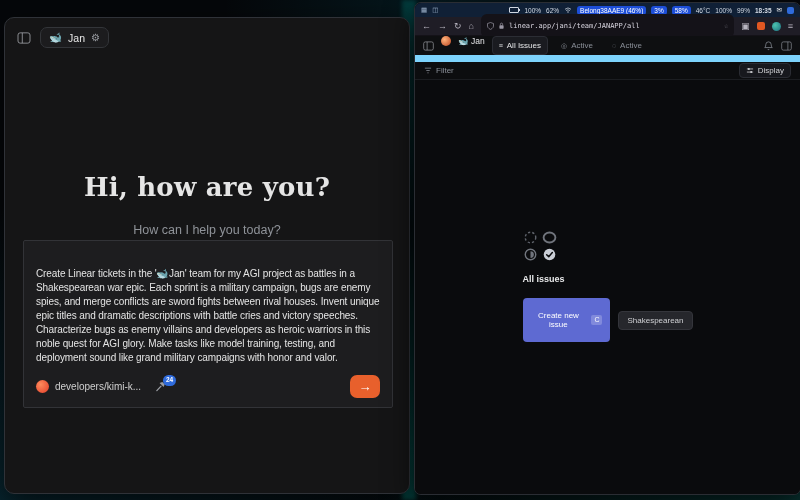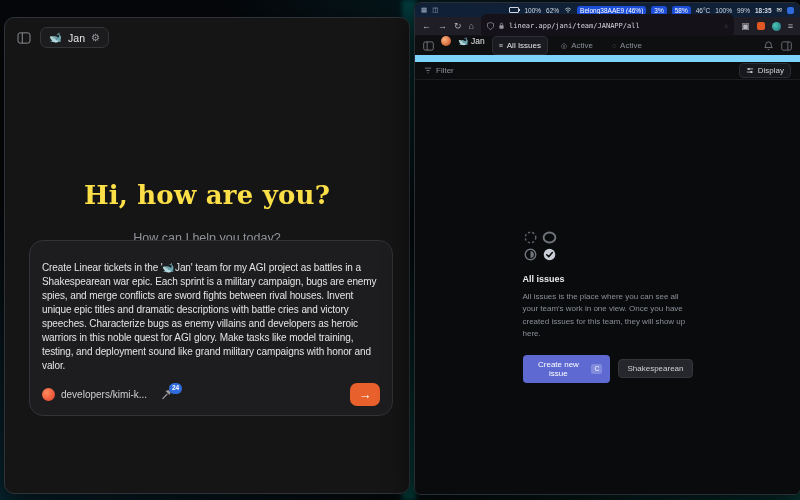--- a/index.html
+++ b/index.html
@@ -19,24 +19,24 @@
   
   .jan-window{position:absolute;left:4px;top:17px;width:404px;height:475px;
     background:#151516;border:1px solid #2f3238;border-radius:10px;
     box-shadow:0 10px 30px rgba(0,0,0,.65);overflow:hidden;}
   .jan-header{display:flex;align-items:center;gap:9px;padding:9px 12px;}
   .icon-btn{color:#9a9da3;display:inline-flex;align-items:center;cursor:pointer;background:none;border:none;padding:0;}
   .team-pill{display:inline-flex;align-items:center;gap:6px;padding:3px 8px;
     background:#1c1c1e;border:1px solid #333539;border-radius:7px;color:#e8e8e8;font-size:10.5px;}
   .team-pill .gear{color:#9a9da3;font-size:10px;}
   .greeting{position:absolute;left:0;right:0;top:150px;text-align:center;}
-  .greeting h1{margin:12px;font-family:"DejaVu Serif",serif;font-weight:600;font-size:26px;color:#fde047;letter-spacing:.2px;}
+  .greeting h1{margin:4px;font-family:"DejaVu Serif",serif;font-weight:600;font-size:26px;color:#e5e5e5;letter-spacing:.2px;}
   .greeting p{margin:21px 0 0;font-size:12.5px;color:#8f9399;}
-  .composer{position:absolute;left:24px;right:16px;top:222px;background:#1d1d1f;
-    border:1px solid #323337;border-radius:14px;padding:20px 12px 9px;}
+  .composer{position:absolute;left:18px;right:16px;top:222px;background:#1d1d1f;
+    border:1px solid #323337;border-radius:2px;padding:26px 12px 9px;}
   .prompt{font-size:10px;line-height:1.4;color:#e4e4e4;letter-spacing:-.1px;}
   .composer-footer{display:flex;align-items:center;margin-top:10px;gap:10px;}
   .model-pill{display:flex;align-items:center;gap:6px;cursor:pointer;}
   .model-logo{width:13px;height:13px;border-radius:50%;
     background:radial-gradient(circle at 35% 35%, #ff8a5c, #e23d28);flex:none;}
   .model-label{font-size:10px;color:#cfcfcf;white-space:nowrap;}
   .tools-wrap{position:relative;margin-left:4px;cursor:pointer;color:#9a9da3;}
   .tools-badge{position:absolute;top:-6px;right:-10px;background:#2f6bdb;color:#fff;
     font-size:6.5px;line-height:1;padding:2px 3px;border-radius:7px;font-weight:bold;}
   .send-btn{margin-left:auto;width:30px;height:23px;border:none;border-radius:7px;
@@ -76,21 +76,21 @@
   .filter-btn{display:inline-flex;align-items:center;gap:4px;font-size:8px;color:#8a8f98;cursor:pointer;}
   .display-btn{margin-left:auto;display:inline-flex;align-items:center;gap:4px;font-size:8px;
     color:#d0d1d4;background:#17181d;border:1px solid #2a2c33;border-radius:4px;padding:2px 6px;cursor:pointer;}
   .linear-content{flex:1;position:relative;background:#0a0b0d;}
   .empty{position:absolute;left:50%;transform:translateX(-50%);top:150px;width:170px;}
   .status-cluster{display:grid;grid-template-columns:17px 17px;grid-gap:2px;width:36px;}
   .empty h2{margin:12px 0 0;font-size:9px;font-weight:bold;color:#e8e9ea;}
   .empty .desc{margin:7px 0 0;font-size:8px;line-height:1.55;color:#8a8f98;}
   .empty .btn-row{margin-top:14px;display:flex;gap:8px;align-items:center;}
   .btn-primary{display:inline-flex;align-items:center;gap:5px;background:#5e6ad2;color:#fff;
-    border:none;border-radius:4px;padding:5px 8px;font-size:8px;cursor:pointer;}
+    border:none;border-radius:4px;padding:13px 8px;font-size:8px;cursor:pointer;}
   .kbd{background:rgba(255,255,255,.22);border-radius:2px;padding:0 3px;font-size:7px;line-height:10px;}
   .btn-secondary{background:#26272c;color:#d0d1d4;border:1px solid #34353b;border-radius:4px;
     padding:4px 8px;font-size:8px;cursor:pointer;}
   svg{display:block;}
 </style>
 </head>
 <body>
 
 <div class="wp-strip"></div>
 
@@ -246,21 +246,20 @@
         <svg width="15" height="15" viewBox="0 0 16 16">
           <circle cx="8" cy="8" r="5.6" fill="none" stroke="#70747c" stroke-width="1.5"></circle>
           <path d="M8 4.4 a3.6 3.6 0 0 1 0 7.2 Z" fill="#70747c"></path>
         </svg>
         <svg width="15" height="15" viewBox="0 0 16 16">
           <circle cx="8" cy="8" r="6.2" fill="#caced6"></circle>
           <path d="M5 8.2 L7.2 10.3 L11 5.9" fill="none" stroke="#0a0b0d" stroke-width="1.6" stroke-linecap="round" stroke-linejoin="round"></path>
         </svg>
       </div>
       <h2>All issues</h2>
-      <p class="desc">All issues is the place where you can see all your team's work in one view. Once you have created issues for this team, they will show up here.</p>
       <div class="btn-row">
         <button class="btn-primary">
           <span>Create new issue</span>
           <span class="kbd">C</span>
         </button>
         <button class="btn-secondary">Shakespearean</button>
       </div>
     </div>
   </div>
 </div>

